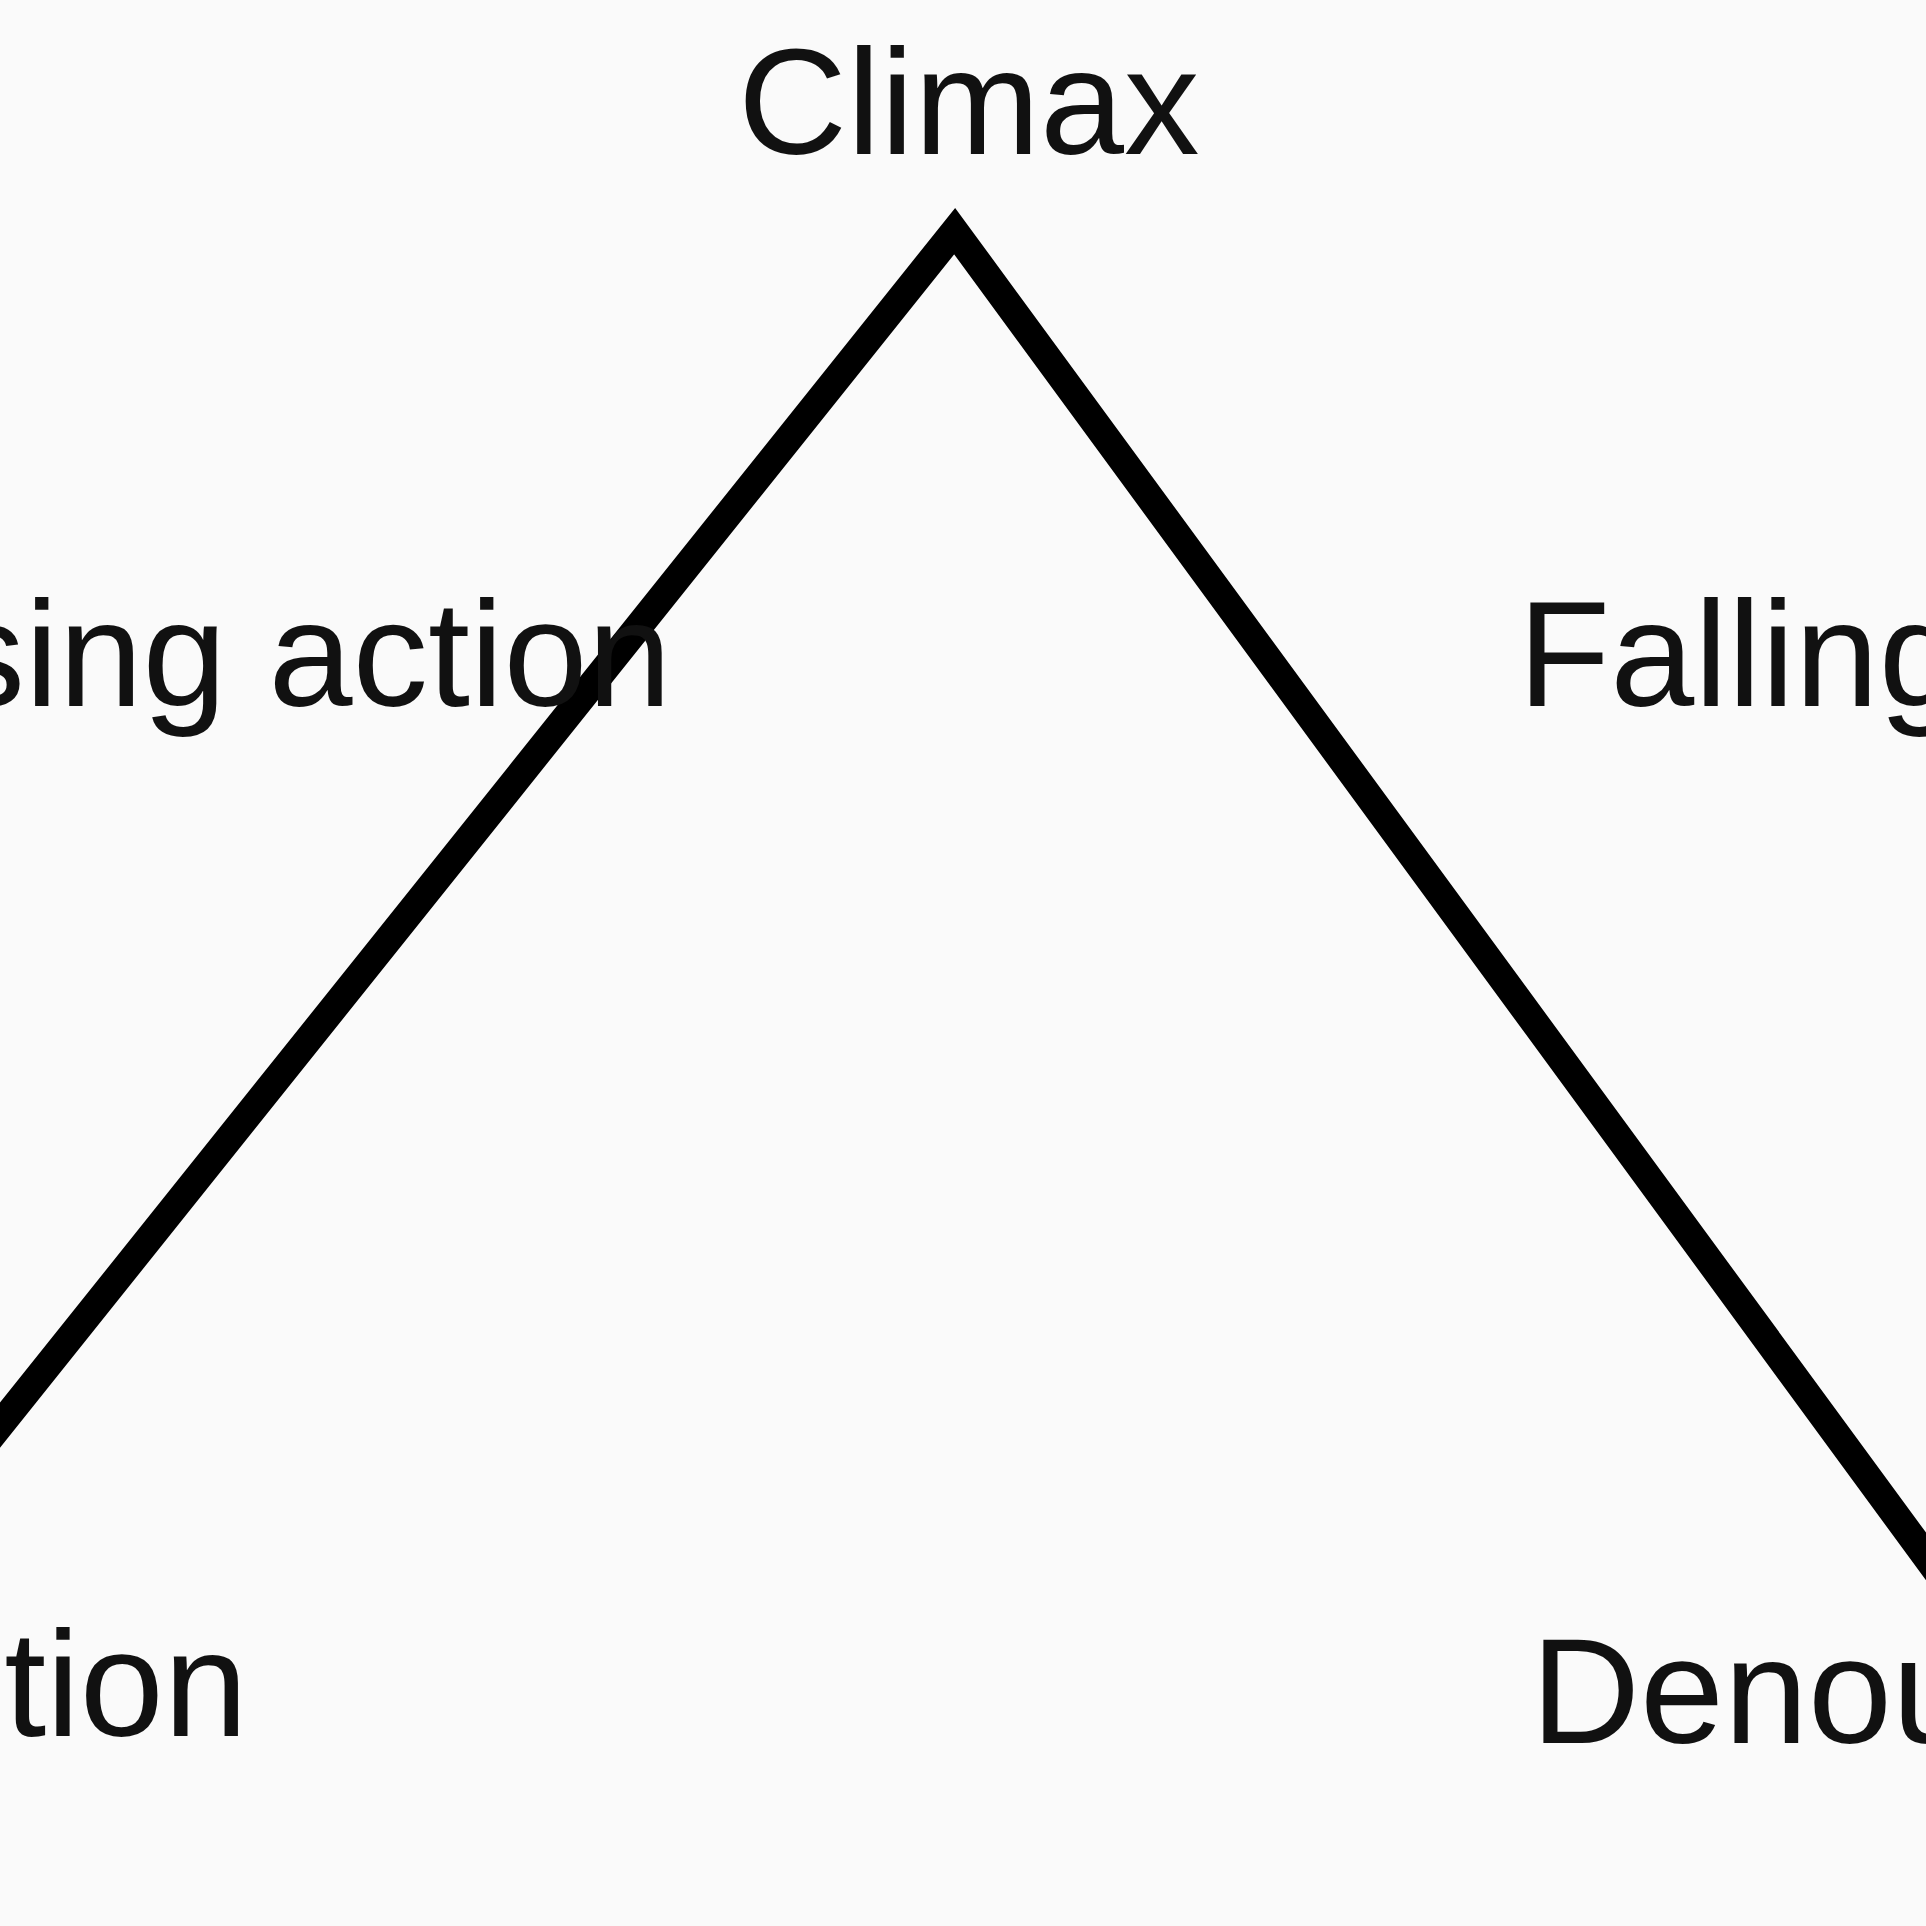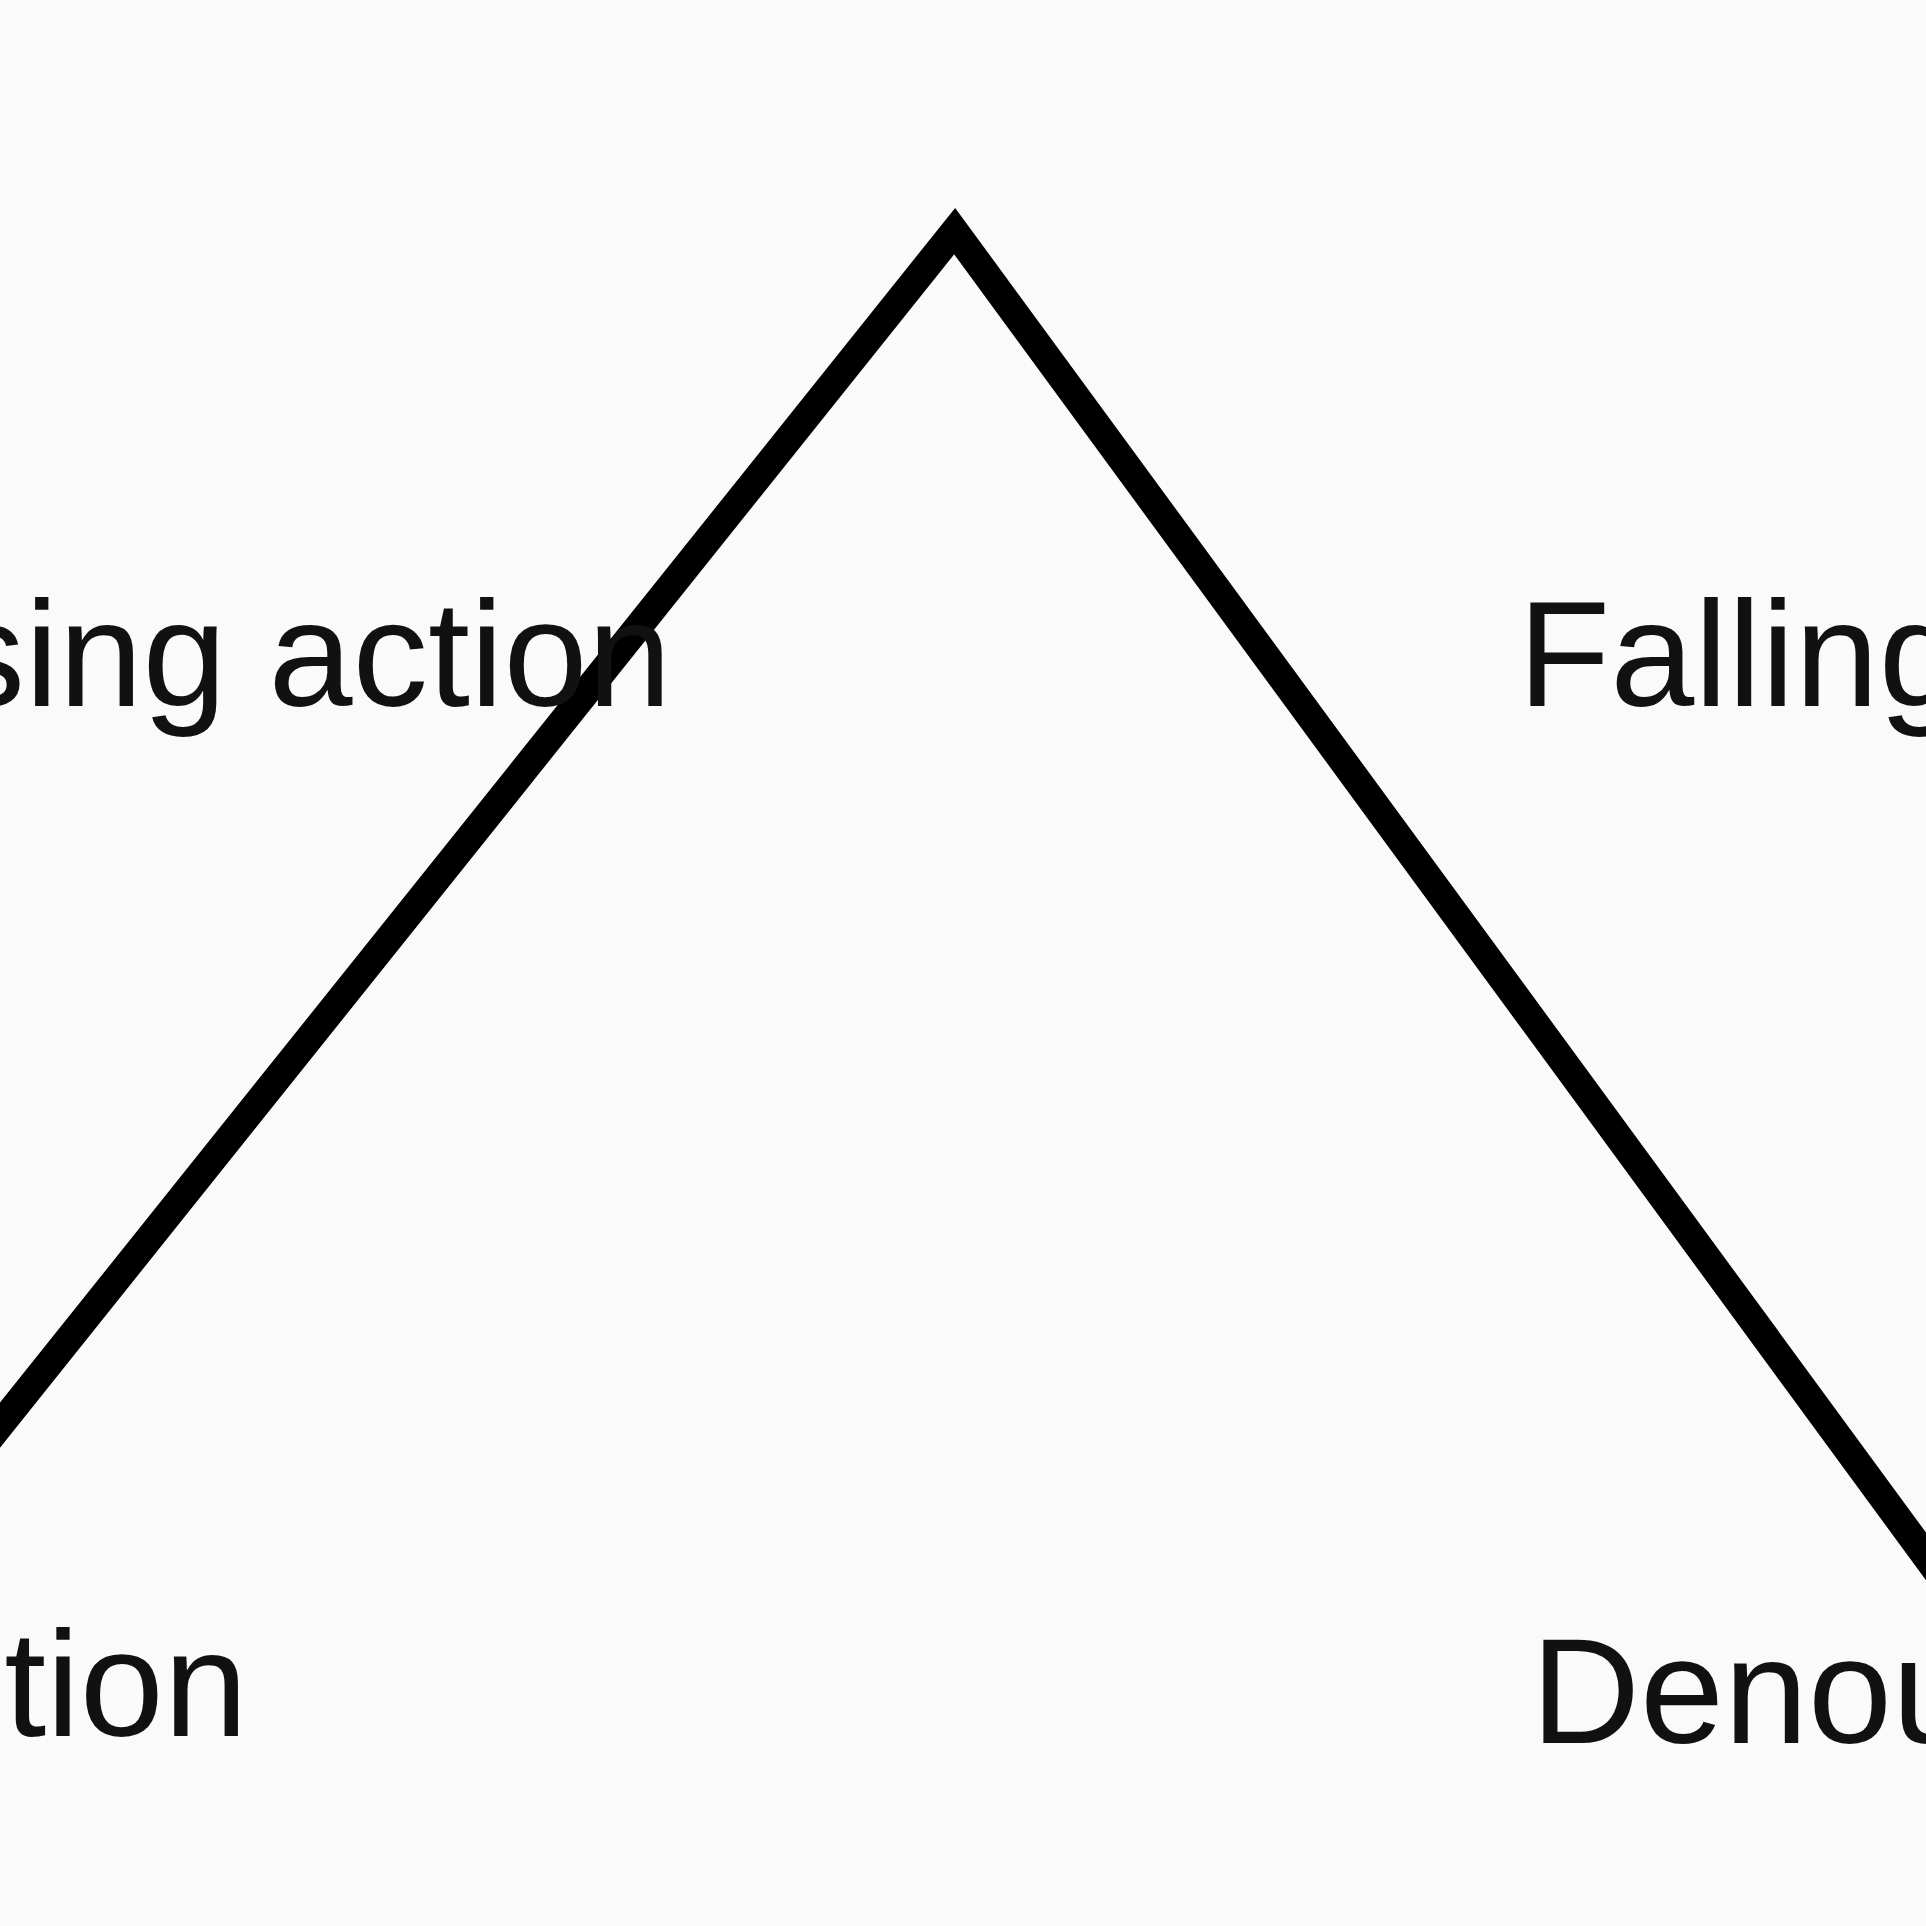--- a/index.html
+++ b/index.html
@@ -64,20 +64,21 @@
 </head>
 <body>
 
 <div id="stage">
 
   <svg id="plot-svg" viewBox="0 0 3000 3000" xmlns="http://www.w3.org/2000/svg">
     <rect x="0" y="0" width="3000" height="3000" fill="#fafafa"></rect>
     <polyline points="-200,2470 1487,360 3180,2670" fill="none" stroke="#000000" stroke-width="44" stroke-linejoin="miter" stroke-linecap="butt" stroke-miterlimit="20"></polyline>
   </svg>
 
+  <div class="plot-label" id="label-climax">Climax</div>
 
   <div class="plot-label" id="label-rising-action">Rising action</div>
 
   <div class="plot-label" id="label-falling-action">Falling action</div>
 
   <div class="plot-label" id="label-exposition">Exposition</div>
 
   <div class="plot-label" id="label-denouement">Denouement</div>
 
 </div>

